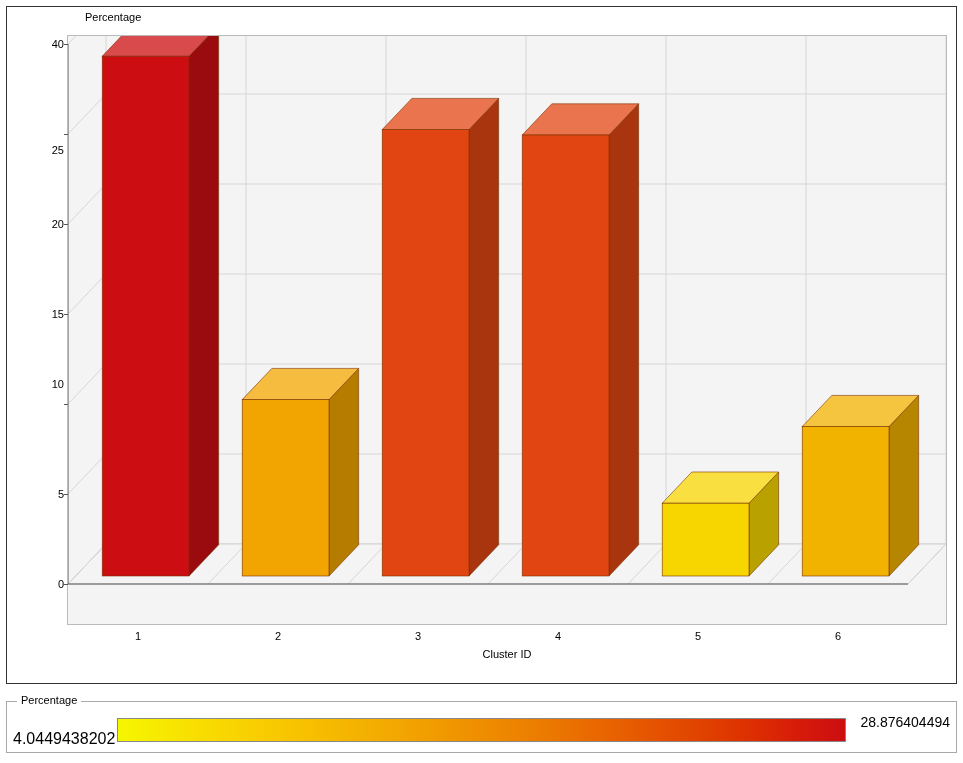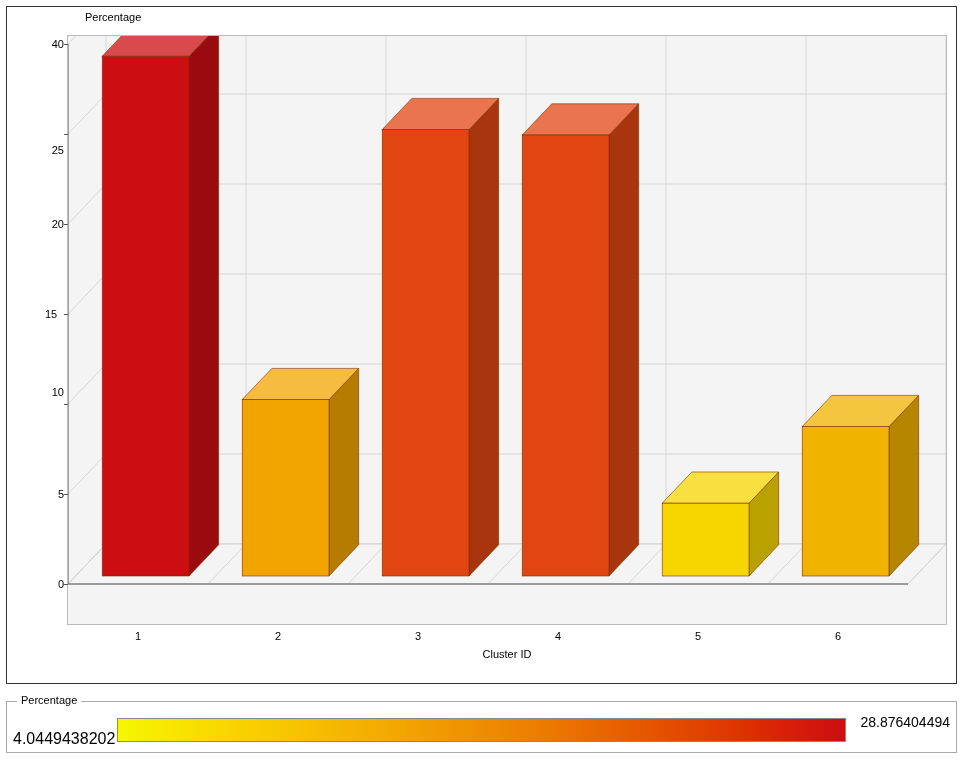--- a/index.html
+++ b/index.html
@@ -174,23 +174,23 @@
         <polygon points="821,390.6 850.64,359.40000000000003 850.64,508.8 821,540" fill="#b68600" stroke="#7a3000" stroke-width="0.6"></polygon>
         <polygon points="734.2,390.6 821,390.6 850.64,359.40000000000003 763.84,359.40000000000003" fill="#f5c540" stroke="#7a3000" stroke-width="0.6"></polygon>
         <rect x="734.2" y="390.6" width="86.8" height="149.4" fill="#f2b200" stroke="#7a3000" stroke-width="0.6"></rect>
         <line x1="0" y1="8" x2="0" y2="548" stroke="#555"></line>
         <line x1="0" y1="548" x2="840" y2="548" stroke="#555"></line>
       </svg>
   <div class="y-tick" style="top: 548px;">0</div>
       <div class="y-tick-line" style="top: 548px;"></div>
       <div class="y-tick" style="top: 458px;">5</div>
       <div class="y-tick-line" style="top: 458px;"></div>
-      <div class="y-tick" style="top: 356px;">10</div>
+      <div class="y-tick" style="top: 348px;">10</div>
       <div class="y-tick-line" style="top: 368px;"></div>
-      <div class="y-tick" style="top: 278px; text-align: center;">15</div>
+      <div class="y-tick" style="top: 278px;">15</div>
       <div class="y-tick-line" style="top: 278px;"></div>
       <div class="y-tick" style="top: 188px;">20</div>
       <div class="y-tick-line" style="top: 188px;"></div>
       <div class="y-tick" style="top: 114px;">25</div>
       <div class="y-tick-line" style="top: 98px;"></div>
       <div class="y-tick" style="top: 8px;">40</div>
       <div class="y-tick-line" style="top: 8px;"></div>
       <div class="x-tick" style="left: 70px;">1</div>
       <div class="x-tick" style="left: 210px;">2</div>
       <div class="x-tick" style="left: 350px;">3</div>

